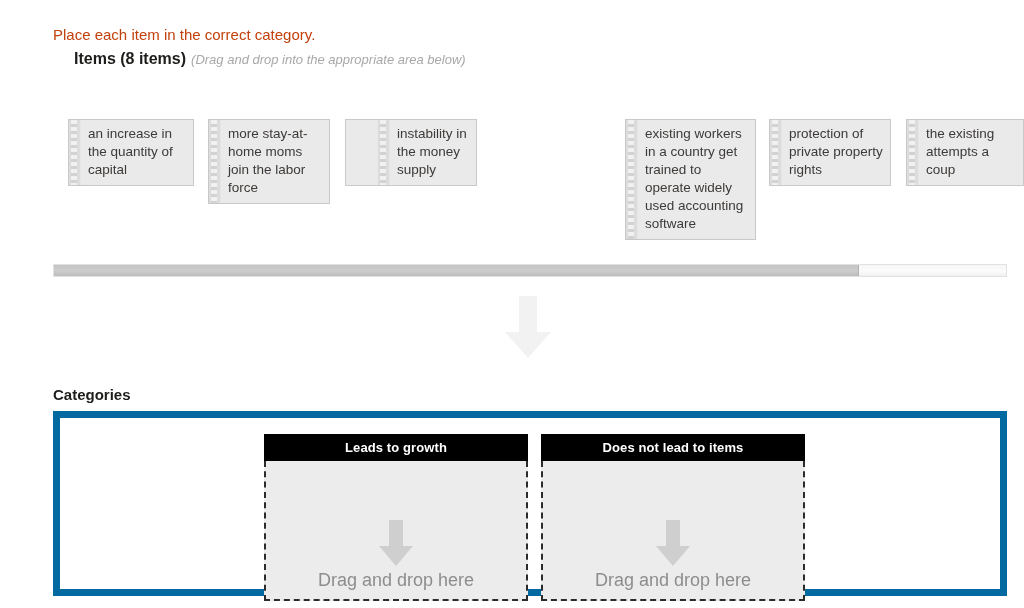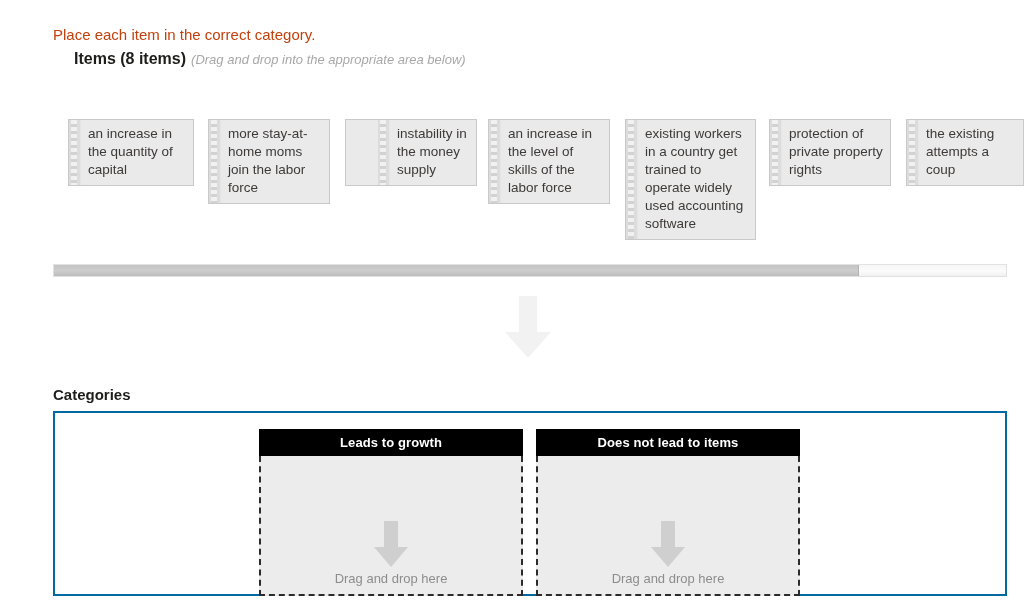--- a/index.html
+++ b/index.html
@@ -122,21 +122,21 @@
     font-weight: bold;
     color: #1d1d1b;
   }
   .categories-panel {
     position: absolute;
     left: 53px;
     top: 411px;
     width: 954px;
     height: 185px;
     box-sizing: border-box;
-    border: 2px solid #0369a1;
+    border: 7px solid #0369a1;
     background: #ffffff;
     padding-left: 12px;
   }
   .category-col {
     position: absolute;
     top: 16px;
     width: 264px;
   }
   .category-col.col-0 { left: 204px; }
   .category-col.col-1 { left: 481px; }
@@ -167,21 +167,21 @@
     bottom: 8px;
     text-align: center;
   }
   .dropzone-arrow {
     width: 34px;
     height: 46px;
     margin: 0 auto 4px auto;
     display: block;
   }
   .dropzone-label {
-    font-size: 13px;
+    font-size: 18px;
     color: #8d8d8d;
   }
 </style>
 </head>
 <body>
 
 <div class="prompt">Place each item in the correct category.</div>
 
 <div class="items-header">
   <span class="items-title">Items (8 items)</span><span class="items-hint">(Drag and drop into the appropriate area below)</span>
@@ -192,24 +192,20 @@
       <div class="drag-handle"></div>
       <div class="drag-text">an increase in the quantity of capital</div>
     </div>
     <div class="drag-item" style="left: 140px; width: 122px;">
       <div class="drag-handle"></div>
       <div class="drag-text">more stay-at-home moms join the labor force</div>
     </div>
     <div class="drag-item" style="left: 277px; width: 132px; padding-left: 32px;">
       <div class="drag-handle"></div>
       <div class="drag-text">instability in the money supply</div>
-    </div>
-    <div class="drag-item" style="left: 420px; width: 122px;">
-      <div class="drag-handle"></div>
-      <div class="drag-text">an increase in the level of skills of the labor force</div>
     </div>
     <div class="drag-item" style="left: 557px; width: 131px;">
       <div class="drag-handle"></div>
       <div class="drag-text">existing workers in a country get trained to operate widely used accounting software</div>
     </div>
     <div class="drag-item" style="left: 701px; width: 122px;">
       <div class="drag-handle"></div>
       <div class="drag-text">protection of private property rights</div>
     </div>
     <div class="drag-item" style="left: 838px; width: 118px;">

